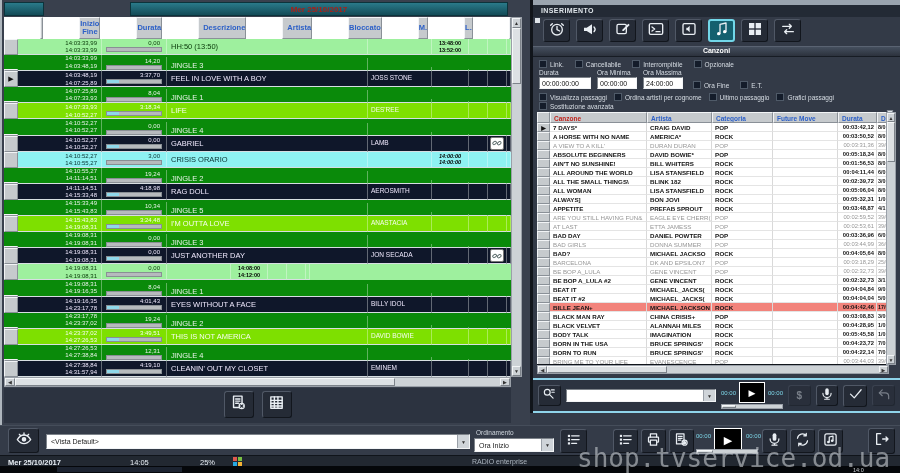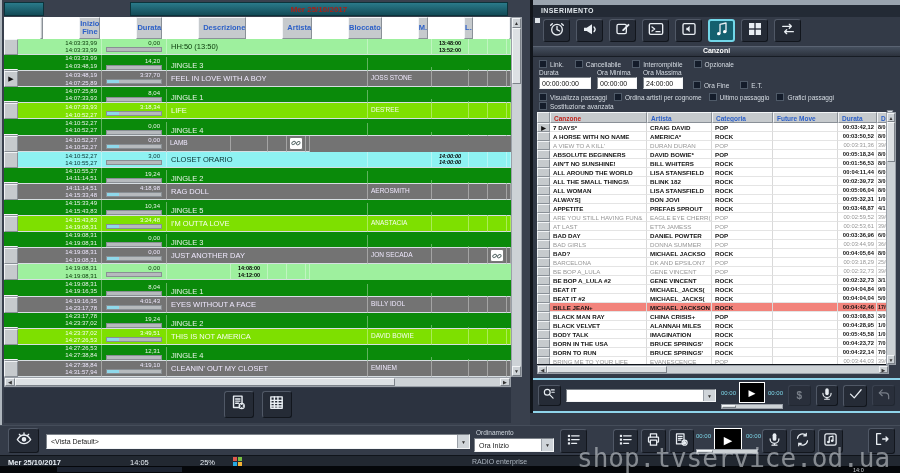--- a/index.html
+++ b/index.html
@@ -25,21 +25,21 @@
          font-size:7px; color:#111; display:flex; align-items:center; justify-content:center; }
   .c-time { width:84px; font-size:6px; line-height:7.4px; text-align:right; padding:1px 4px 0 0; }
   .c-dur  { width:65px; }
   .c-desc { width:201px; font-size:7.5px; padding:3px 0 0 4px; }
   .c-art  { width:64px; font-size:6.5px; padding:3px 0 0 3px; }
   .c-blo  { width:37px; font-size:5.5px; font-weight:bold; color:#000; text-align:center; line-height:6.5px; padding-top:1px; }
   .c-blo.it { font-style:italic; }
   .c-m { width:19px; } .c-l { width:19px; position:relative; } .c-x { width:4px; }
   .mint { background:#9ef09e; color:#083808; }
   .jin  { background:#0a8a0a; color:#e8f3e8;align-items:flex-end; }
-  .pur  { background:#737373; color:#efe8fd; }
+  .pur  { background:#0f172a; color:#efe8fd; }
   .lim  { background:#7ee000; color:#f6fdef; }
   .cyn  { background:#8ef2f2; color:#08302f; }
   .dnum { font-size:6px; text-align:right; padding:1px 6px 0 0; }
   .dbar { margin:1px 4px 0 4px; height:5px; background:#b6babd; border:1px solid #898f94; display:flex; }
   .dchunk { width:22%; background:#8fd8ea; }
   .linkbox { position:absolute; left:2px; top:1px; width:14px; height:13px; background:#fff; border:1px solid #777; border-radius:2px;
              display:flex; align-items:center; justify-content:center; }
   
   .sbv, .sbh { background:#cdd2d6; border:1px solid #9aa0a8; }
   .sbtn { background:#cdd2d6; border:1px solid; border-color:#f2f4f6 #7d838a #7d838a #f2f4f6; color:#333;
@@ -247,20 +247,21 @@
           <div class="pl-cell c-time">
             <div>14:10:52,27</div>
             <div>14:10:52,27</div>
           </div>
           <div class="pl-cell c-dur">
             <div class="dnum">0,00</div>
             <div class="dbar">
               <div class="dchunk"></div>
             </div>
           </div>
+          <div class="pl-cell c-desc">GABRIEL</div>
           <div class="pl-cell c-art">LAMB</div>
           <div class="pl-cell c-blo"></div>
           <div class="pl-cell c-m"></div>
           <div class="pl-cell c-l">
             <div class="linkbox">
               <svg width="12" height="10" viewBox="0 0 24 24" fill="none" stroke="#566" stroke-width="2.2">
                 <rect x="1.5" y="9" width="9.5" height="6" rx="3" transform="rotate(-35 6 12)"></rect>
                 <rect x="12.5" y="9" width="9.5" height="6" rx="3" transform="rotate(-35 18 12)"></rect>
               </svg>
             </div>
@@ -270,21 +271,21 @@
         <div class="pl-row cyn">
           <div class="sel"></div>
           <div class="pl-cell c-time">
             <div>14:10:52,27</div>
             <div>14:10:55,27</div>
           </div>
           <div class="pl-cell c-dur">
             <div class="dnum">3,00</div>
             <div class="dbar"></div>
           </div>
-          <div class="pl-cell c-desc">CLOSET ORARIO</div>
+          <div class="pl-cell c-desc">CRISIS ORARIO</div>
           <div class="pl-cell c-art"></div>
           <div class="pl-cell c-blo it">
             <div>14:00:00</div>
             <div>14:00:00</div>
           </div>
           <div class="pl-cell c-m"></div>
           <div class="pl-cell c-l"></div>
           <div class="pl-cell c-x"></div>
         </div>
         <div class="pl-row jin">

